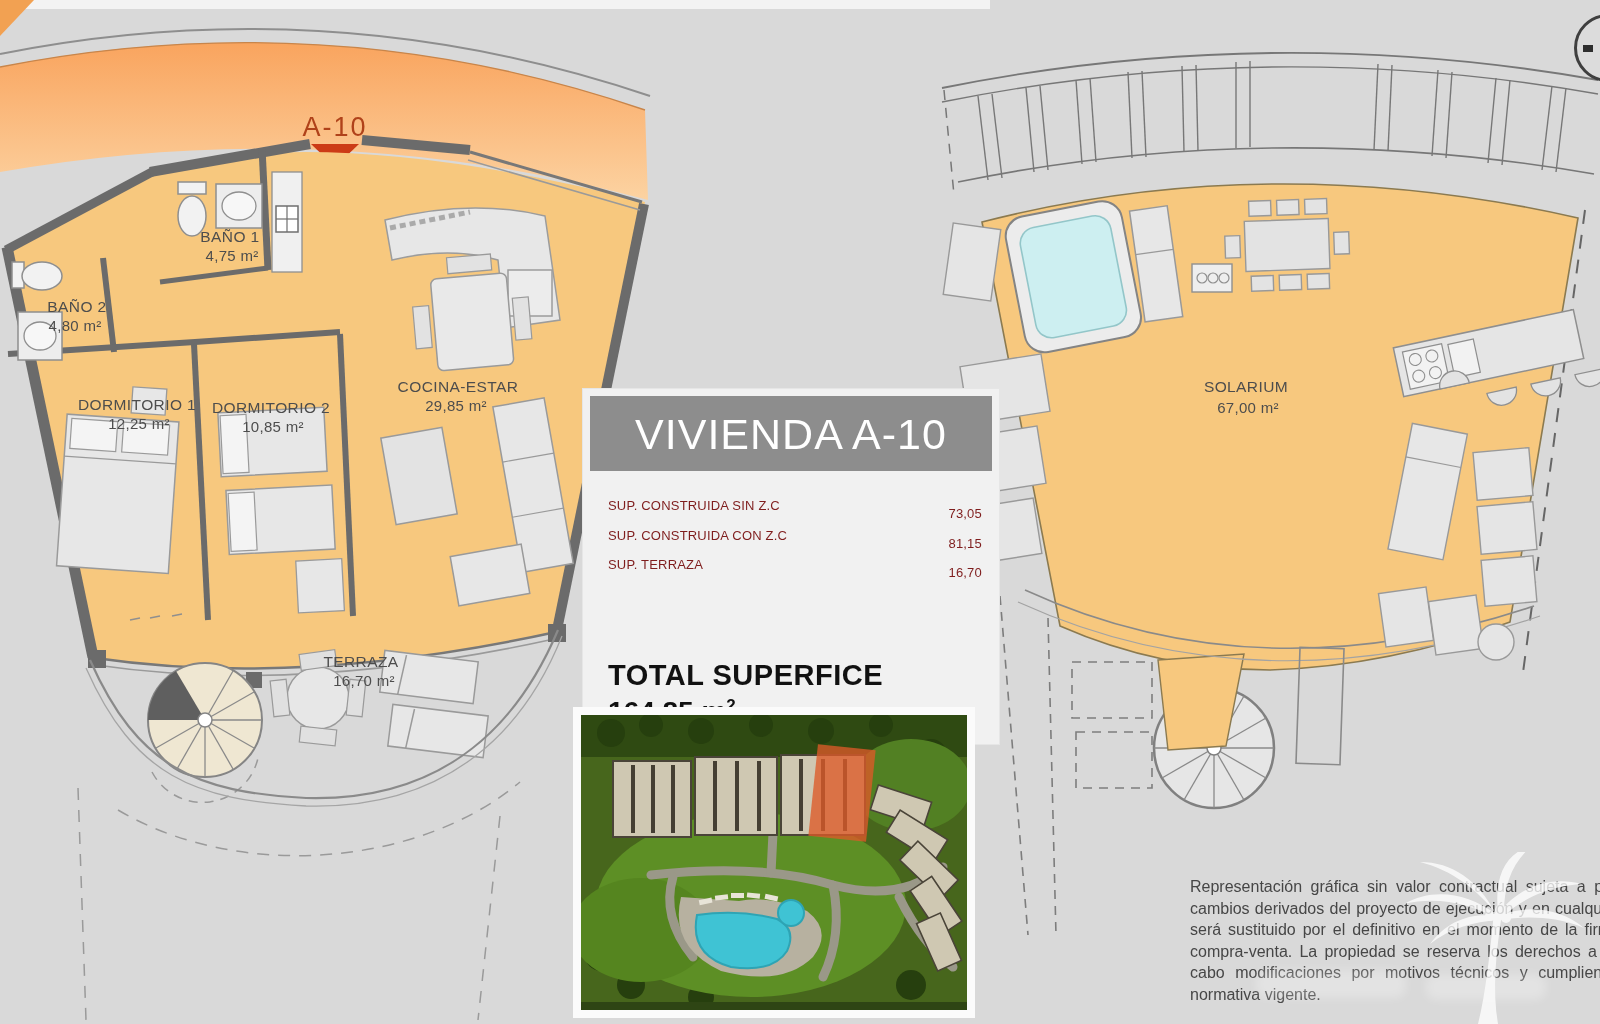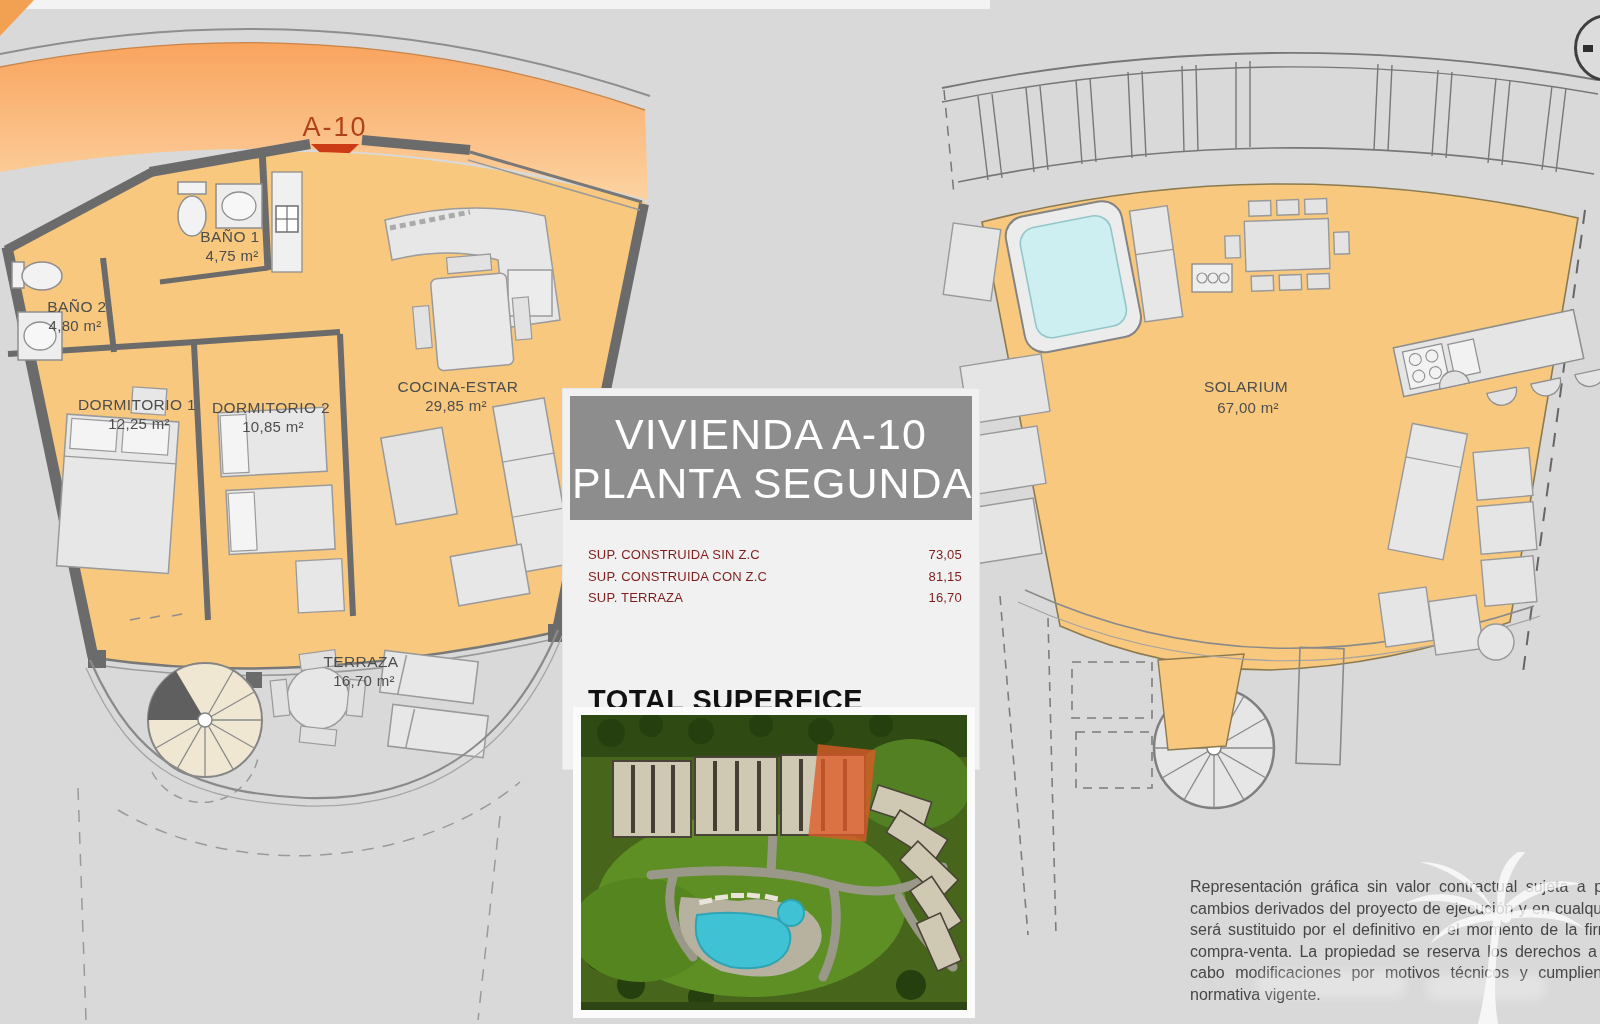--- a/index.html
+++ b/index.html
@@ -11,30 +11,30 @@
   }
   .top-sliver{position:absolute;left:0;top:0;width:990px;height:9px;background:#f3f3f3;}
   .corner-orange{position:absolute;left:0;top:0;width:34px;height:36px;background:#f2a152;
     clip-path:polygon(0 0,100% 0,0 100%);}
   svg text{font-family:"Liberation Sans", sans-serif;}
   .plan-label{fill:#4d4d4d;font-size:15.5px;letter-spacing:.4px;}
   .plan-area{fill:#4d4d4d;font-size:15px;letter-spacing:.3px;}
   .marker-text{fill:#b0421a;font-size:27px;letter-spacing:2px;}
 
   
-  .info-panel{position:absolute;left:563px;top:389px;width:416px;background:#f1f1f1;
+  .info-panel{position:absolute;left:583px;top:389px;width:416px;background:#f1f1f1;
     padding:7px 7px 10px 7px;box-shadow:0 0 0 1px #e6e6e6;}
   .title-box{background:#8d8d8d;color:#ffffff;text-align:center;
     padding:14px 2px 12px 2px;}
   .title-line{font-size:43px;line-height:49px;font-weight:400;letter-spacing:1px;
     white-space:nowrap;}
   .area-table{padding:24px 10px 0 18px;}
   .area-row{display:flex;justify-content:space-between;
     font-size:13px;line-height:21.5px;color:#7f1d1d;letter-spacing:.2px;}
-  .area-row .val{text-align:center;}
+  .area-row .val{text-align:center;margin-top:8px;}
   .total-block{padding:28px 10px 6px 18px;color:#111;}
   .total-label{font-size:29px;font-weight:bold;letter-spacing:.5px;line-height:30px;margin-top:48px;}
   .total-value{font-size:28px;font-weight:bold;line-height:32px;}
   .total-value sup{font-size:17px;}
 
   
   .photo-frame{position:absolute;left:573px;top:707px;width:402px;height:311px;
     background:#fbfbfb;padding:8px;}
   .photo-frame svg{display:block;}
 
@@ -343,21 +343,20 @@
       <circle cx="566" cy="612" r="18"></circle>
     </g>
 
     <text class="plan-label" x="316" y="362" text-anchor="middle">SOLARIUM</text>
     <text class="plan-area" x="318" y="383" text-anchor="middle">67,00 m²</text>
   </svg>
 
   <div class="info-panel">
     <div class="title-box">
       <div class="title-line">VIVIENDA A-10</div>
-      <div class="title-line">PLANTA SEGUNDA</div>
     </div>
     <div class="area-table">
 
         <div class="area-row">
           <span class="lbl">SUP. CONSTRUIDA SIN Z.C</span>
           <span class="val">73,05</span>
         </div>
 
         <div class="area-row">
           <span class="lbl">SUP. CONSTRUIDA CON Z.C</span>

